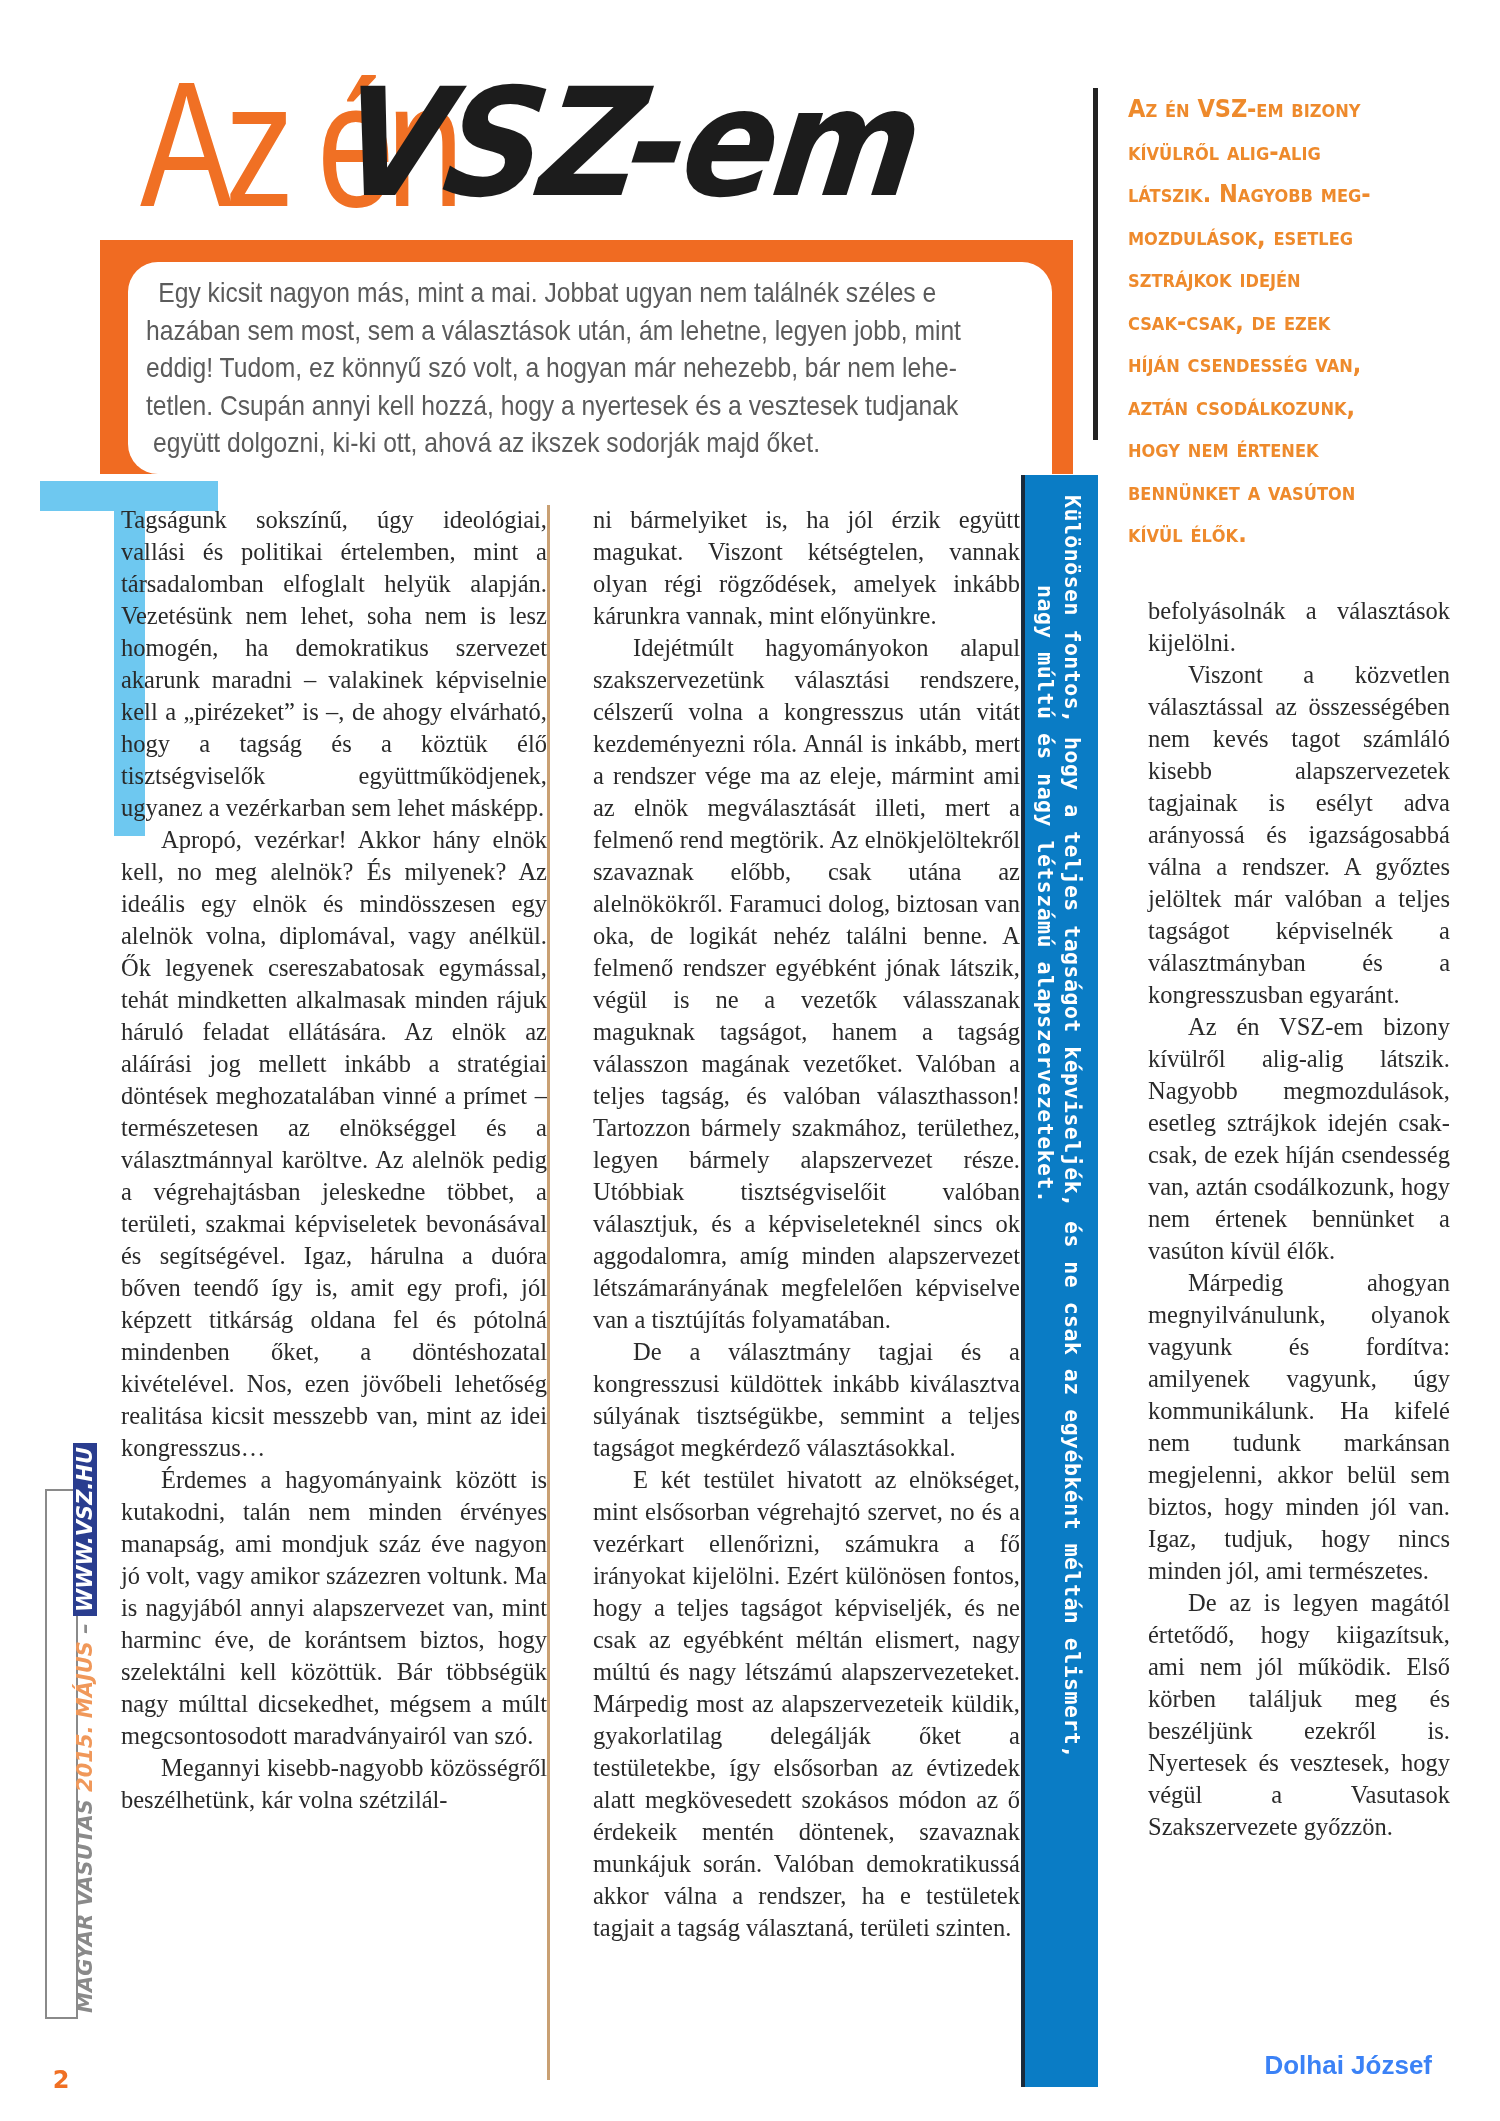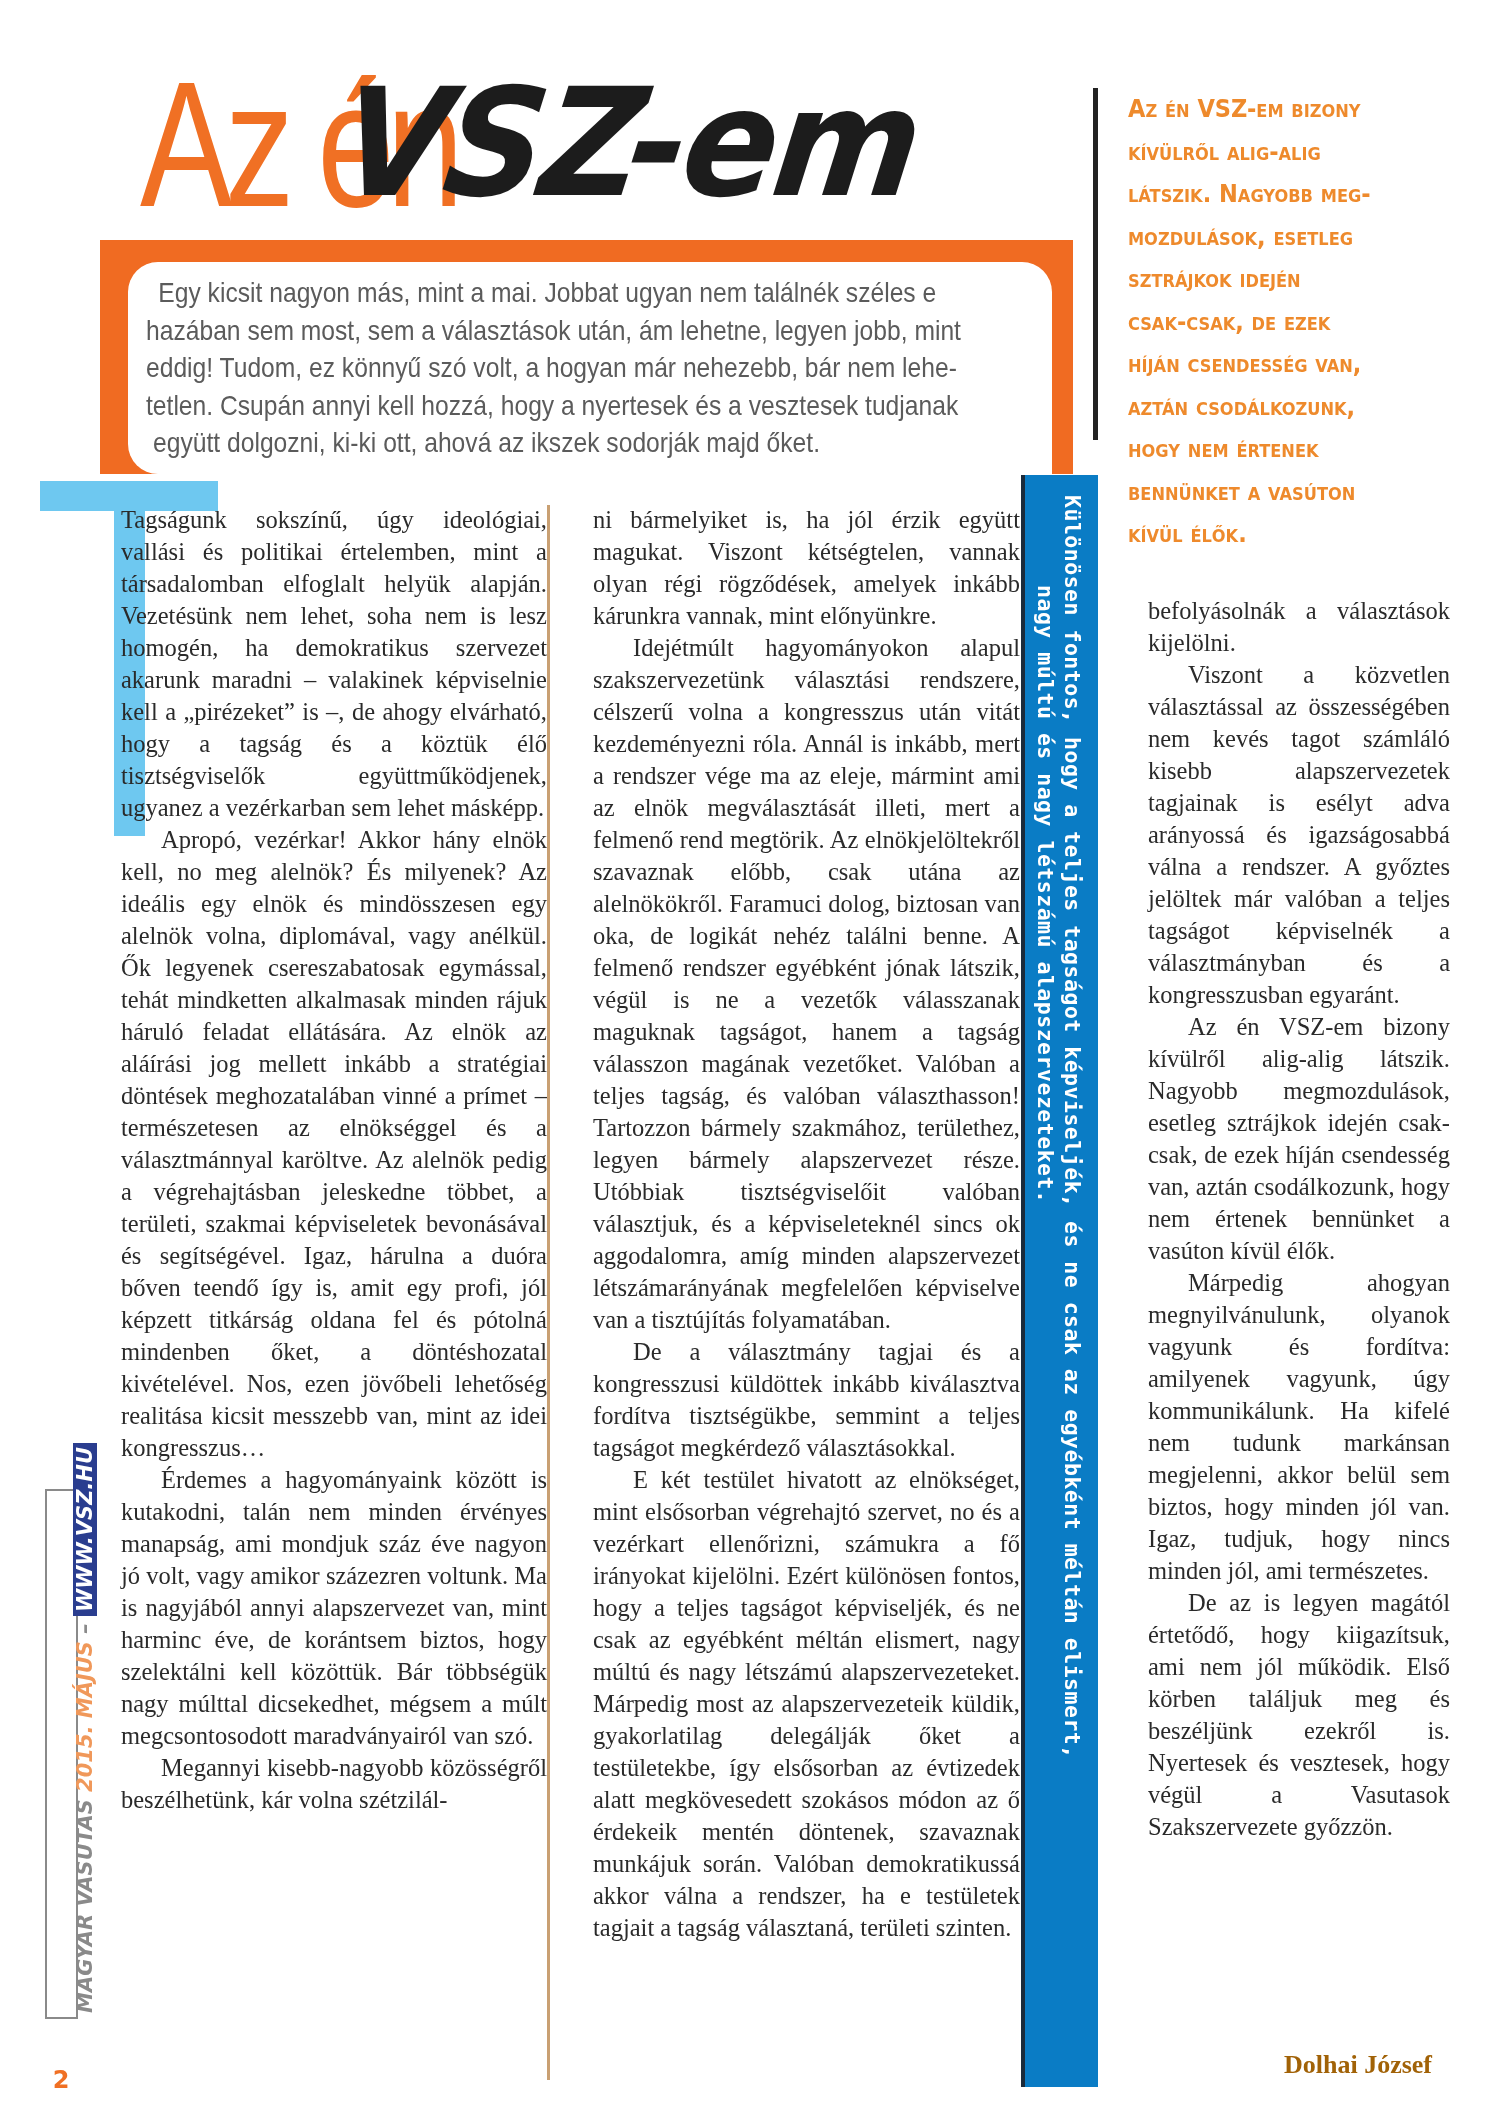--- a/index.html
+++ b/index.html
@@ -20,21 +20,21 @@
   .col { font-family:"Liberation Serif", serif; font-size:24.5px; line-height:32px; color:#2a2a2a; text-align:justify;margin-left:18px; }
   .col p { margin:0; text-indent:40px; }
   .col p.noind { text-indent:0; }
   .col1 { left:103px; top:504px; width:426px; }
   .col2 { left:575px; top:504px; width:427px; }
   .col3 { left:1130px; top:595px; width:302px; }
   .blue-band { left:1021px; top:475px; width:77px; height:1612px; background:#0a7cc5; border-left:4px solid #1a2a3a; box-sizing:border-box; }
   .blue-text { left:1059px; top:495px; width:0; }
   .blue-rot { position:absolute; left:0; top:0; transform-origin:left top; transform:rotate(90deg); white-space:nowrap; font-family:"DejaVu Sans Mono", monospace; font-weight:bold; font-size:21.5px; line-height:27px; color:#ffffff; letter-spacing:0.5px; }
   .blue-rot span { display:block; }
-  .signature { left:1200px; top:2050px; width:232px; text-align:right; font-family:Liberation Serif, serif; font-weight:bold; font-size:26px; color:#a16207; }
+  .signature { left:1200px; top:2050px; width:232px; text-align:right; font-family:Liberation Sans, sans-serif; font-weight:bold; font-size:26px; color:#3b82f6; }
   .footer-box { left:45px; top:1489px; width:33px; height:530px; border:2px solid #8a8a8a; box-sizing:border-box; }
   .footer-text { left:72px; top:2013px; transform:rotate(-90deg); transform-origin:left top; white-space:nowrap; font-family:"DejaVu Sans", sans-serif; font-weight:bold; font-style:italic; font-size:21px; line-height:26px; }
   .footer-text .mag { color:#8a8a8a; }
   .footer-text .date { color:#f0985a; }
   .footer-text .url { color:#ffffff; background:#2a3d8f; padding:0 4px; }
   .page-num { left:44px; top:2066px; width:34px; text-align:center; font-family:"DejaVu Sans", sans-serif; font-weight:bold; font-size:24px; color:#f07024; }
 </style>
 </head>
 <body>
 
@@ -75,21 +75,21 @@
   <p>Apropó, vezérkar! Akkor hány elnök kell, no meg alelnök? És milyenek? Az ideális egy elnök és mindösszesen egy alelnök volna, diplomával, vagy anélkül. Ők legyenek csereszabatosak egymással, tehát mindketten alkalmasak minden rájuk háruló feladat ellátására. Az elnök az aláírási jog mellett inkább a stratégiai döntések meghozatalában vinné a prímet – természetesen az elnökséggel és a választmánnyal karöltve. Az alelnök pedig a végrehajtásban jeleskedne többet, a területi, szakmai képviseletek bevonásával és segítségével. Igaz, hárulna a duóra bőven teendő így is, amit egy profi, jól képzett titkárság oldana fel és pótolná mindenben őket, a döntéshozatal kivételével. Nos, ezen jövőbeli lehetőség realitása kicsit messzebb van, mint az idei kongresszus…</p>
   <p>Érdemes a hagyományaink között is kutakodni, talán nem minden érvényes manapság, ami mondjuk száz éve nagyon jó volt, vagy amikor százezren voltunk. Ma is nagyjából annyi alapszervezet van, mint harminc éve, de korántsem biztos, hogy szelektálni kell közöttük. Bár többségük nagy múlttal dicsekedhet, mégsem a múlt megcsontosodott maradványairól van szó.</p>
   <p>Megannyi kisebb-nagyobb közösségről beszélhetünk, kár volna szétzilál-</p>
 </div>
 
 <div class="abs col-rule"></div>
 
 <div class="abs col col2">
   <p class="noind">ni bármelyiket is, ha jól érzik együtt magukat. Viszont kétségtelen, vannak olyan régi rögződések, amelyek inkább kárunkra vannak, mint előnyünkre.</p>
   <p>Idejétmúlt hagyományokon alapul szakszervezetünk választási rendszere, célszerű volna a kongresszus után vitát kezdeményezni róla. Annál is inkább, mert a rendszer vége ma az eleje, mármint ami az elnök megválasztását illeti, mert a felmenő rend megtörik. Az elnökjelöltekről szavaznak előbb, csak utána az alelnökökről. Faramuci dolog, biztosan van oka, de logikát nehéz találni benne. A felmenő rendszer egyébként jónak látszik, végül is ne a vezetők válasszanak maguknak tagságot, hanem a tagság válasszon magának vezetőket. Valóban a teljes tagság, és valóban választhasson! Tartozzon bármely szakmához, területhez, legyen bármely alapszervezet része. Utóbbiak tisztségviselőit valóban választjuk, és a képviseleteknél sincs ok aggodalomra, amíg minden alapszervezet létszámarányának megfelelően képviselve van a tisztújítás folyamatában.</p>
-  <p>De a választmány tagjai és a kongresszusi küldöttek inkább kiválasztva fordítva tisztségükbe, semmint a teljes tagságot megkérdező választásokkal.</p>
+  <p>De a választmány tagjai és a kongresszusi küldöttek inkább kiválasztva súlyának tisztségükbe, semmint a teljes tagságot megkérdező választásokkal.</p>
   <p>E két testület hivatott az elnökséget, mint elsősorban végrehajtó szervet, no és a vezérkart ellenőrizni, számukra a fő irányokat kijelölni. Ezért különösen fontos, hogy a teljes tagságot képviseljék, és ne csak az egyébként méltán elismert, nagy múltú és nagy létszámú alapszervezeteket. Márpedig most az alapszervezeteik küldik, gyakorlatilag delegálják őket a testületekbe, így elsősorban az évtizedek alatt megkövesedett szokásos módon az ő érdekeik mentén döntenek, szavaznak munkájuk során. Valóban demokratikussá akkor válna a rendszer, ha e testületek tagjait a tagság választaná, területi szinten.</p>
 </div>
 
 <div class="abs blue-band"></div>
 <div class="abs blue-text">
   <div class="blue-rot" style="left:27px;">
     <span>Különösen fontos, hogy a teljes tagságot képviseljék, és ne csak az egyébként méltán elismert,</span>
     <span style="padding-left:90px">nagy múltú és nagy létszámú alapszervezeteket.</span>
   </div>
 </div>

